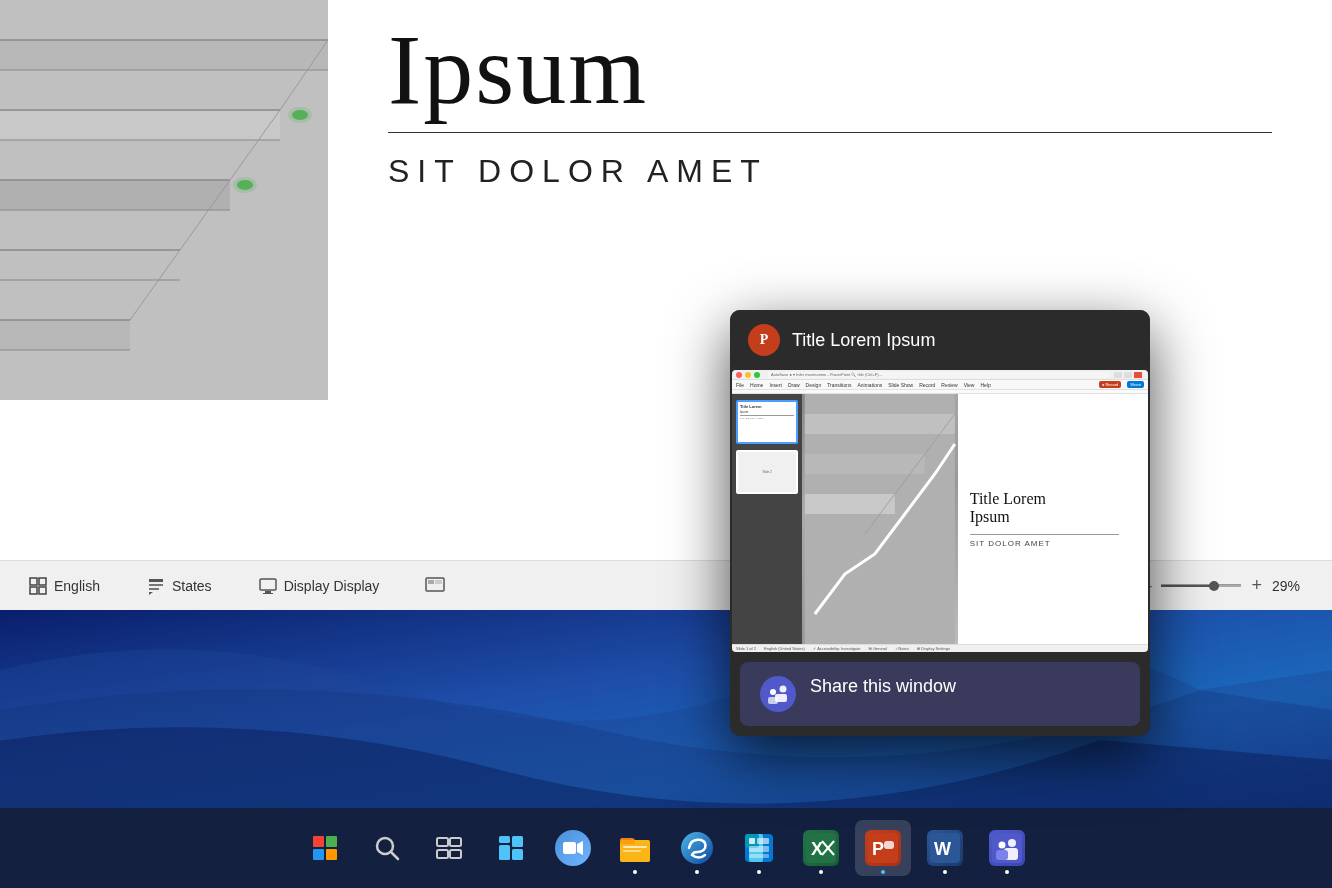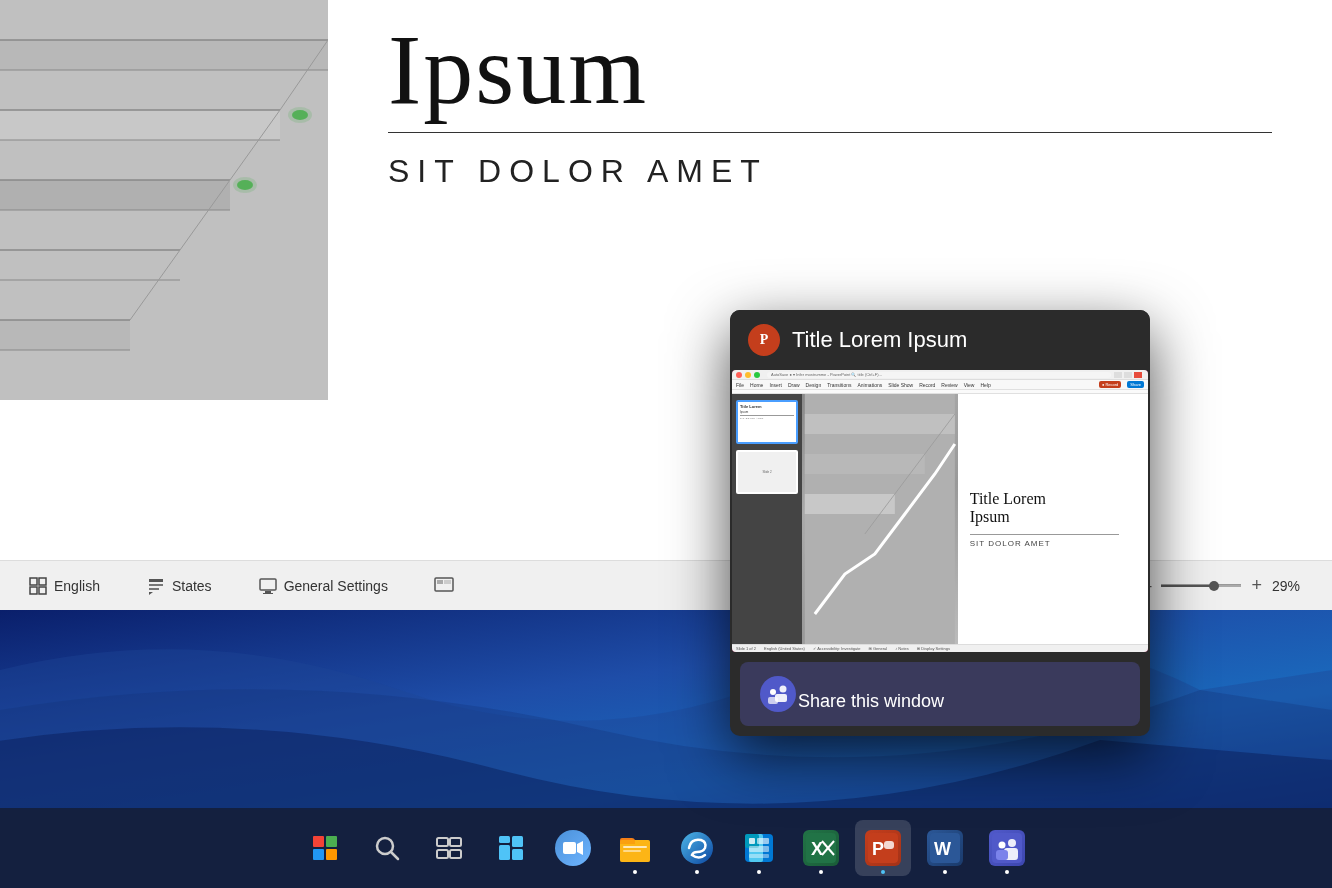--- a/index.html
+++ b/index.html
@@ -196,21 +196,21 @@
       display: flex;
       align-items: center;
       justify-content: center;
       font-size: 14px;
       font-weight: bold;
       color: white;
       font-family: Georgia, serif;
     }
 
     .ppt-popup-title {
-      font-size: 22px;
+      font-size: 18px;
       color: #fff;
       font-weight: 400;
     }
 
     .ppt-slides-panel {
       width: 70px;
       background: #444;
       padding: 6px 4px;
       display: flex;
       flex-direction: column;
@@ -271,22 +271,22 @@
       letter-spacing: 1px;
     }
 
     
     .share-button {
       margin: 10px;
       background: #3a3a5c;
       border-radius: 8px;
       padding: 14px 20px;
       display: flex;
-      align-items: flex-end;
-      gap: 2px;
+      align-items: flex-start;
+      gap: 14px;
       cursor: pointer;
     }
 
     .teams-icon-circle {
       width: 36px;
       height: 36px;
       background: #5059c9;
       border-radius: 50%;
       display: flex;
       align-items: center;
@@ -495,21 +495,21 @@
   </div>
 
   <div class="status-item">
     <div class="status-icon">
       <svg width="18" height="18" viewBox="0 0 18 18">
         <rect x="1" y="2" width="16" height="11" rx="1" fill="none" stroke="#555" stroke-width="1.5"></rect>
         <rect x="6" y="14" width="6" height="2" fill="#555"></rect>
         <rect x="4" y="16" width="10" height="1" fill="#555"></rect>
       </svg>
     </div>
-    <span>General Settings</span>
+    <span>Display Display</span>
   </div>
 
   <div class="status-item">
     <div class="status-icon">
       <svg width="20" height="18" viewBox="0 0 20 18">
         <rect x="1" y="1" width="18" height="13" rx="1" fill="none" stroke="#555" stroke-width="1.5"></rect>
         <rect x="3" y="3" width="6" height="4" fill="#aaa"></rect>
         <rect x="10" y="3" width="7" height="4" fill="#ccc"></rect>
       </svg>
     </div>

